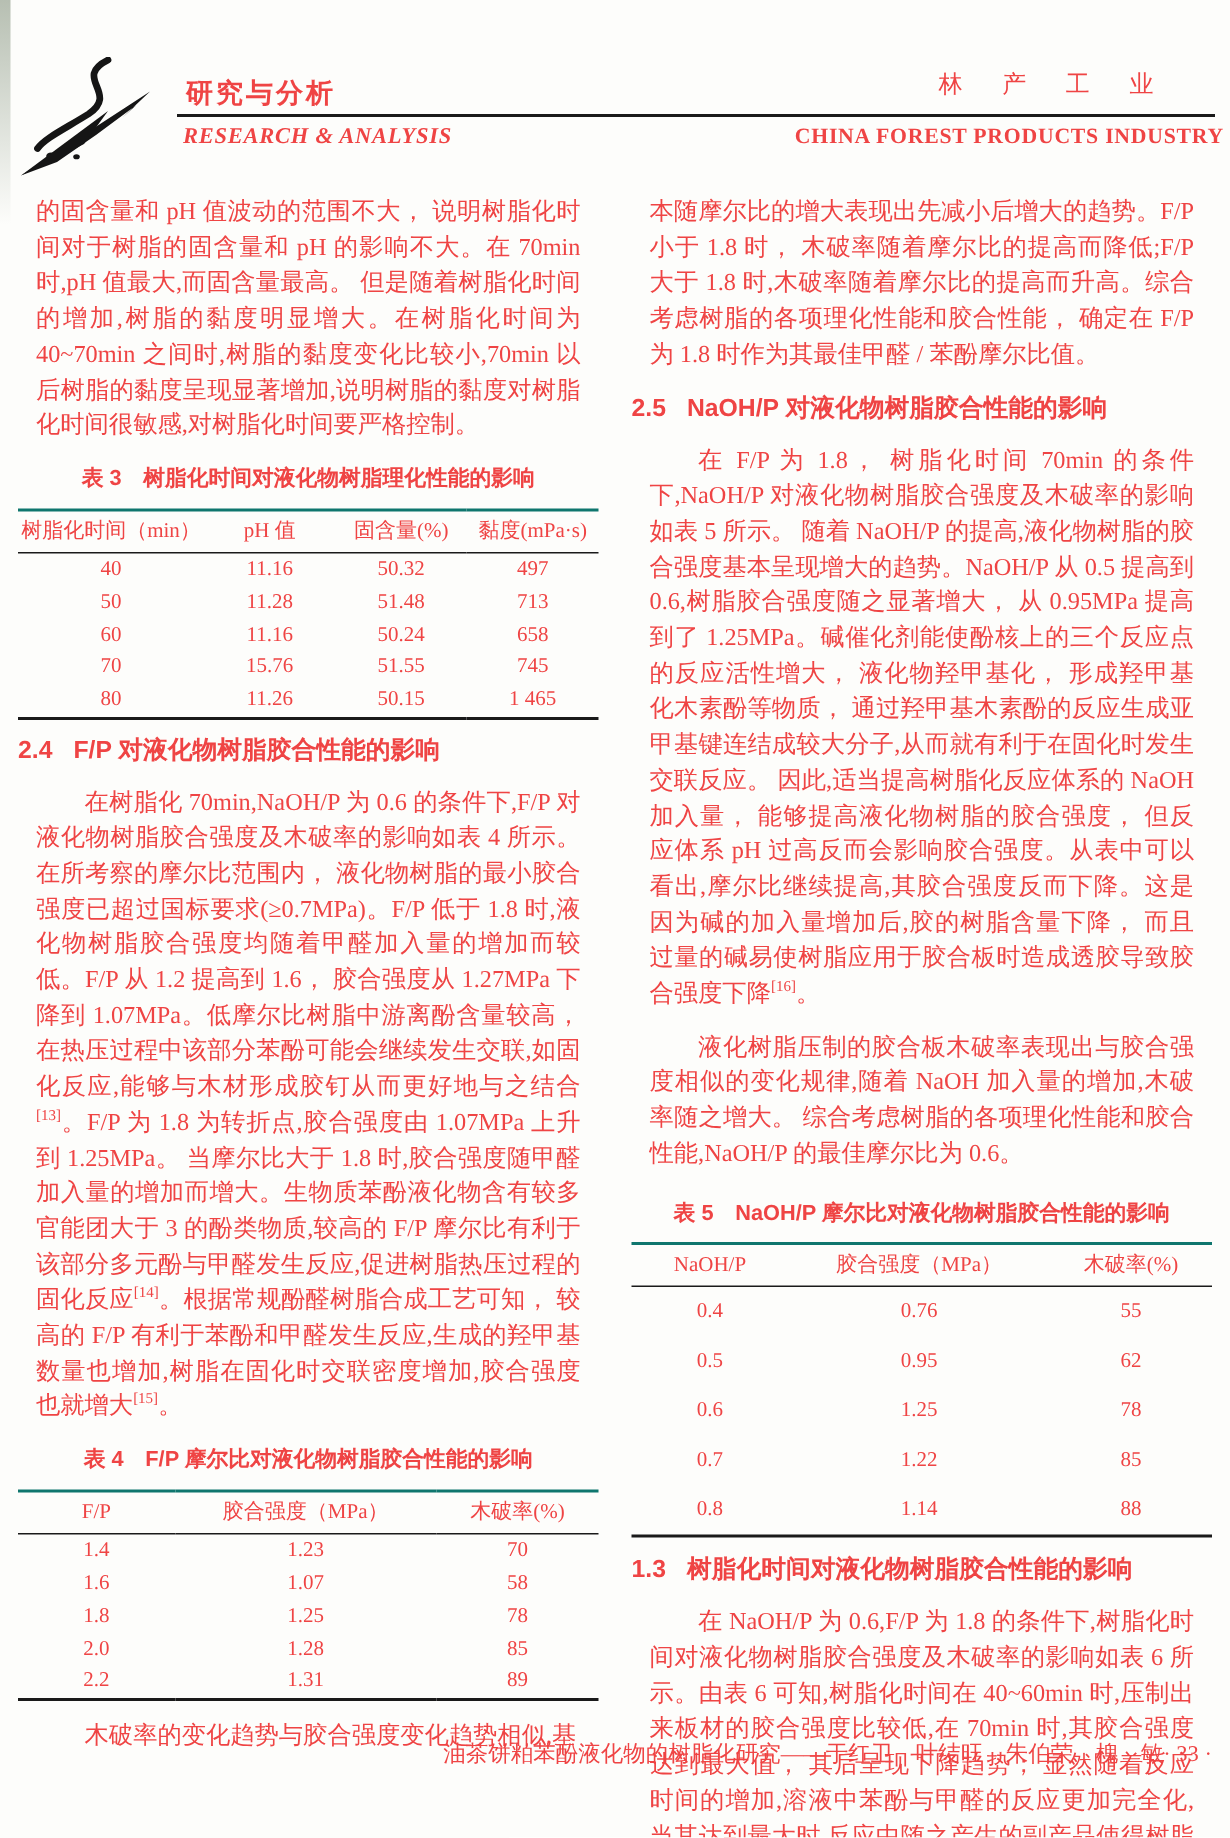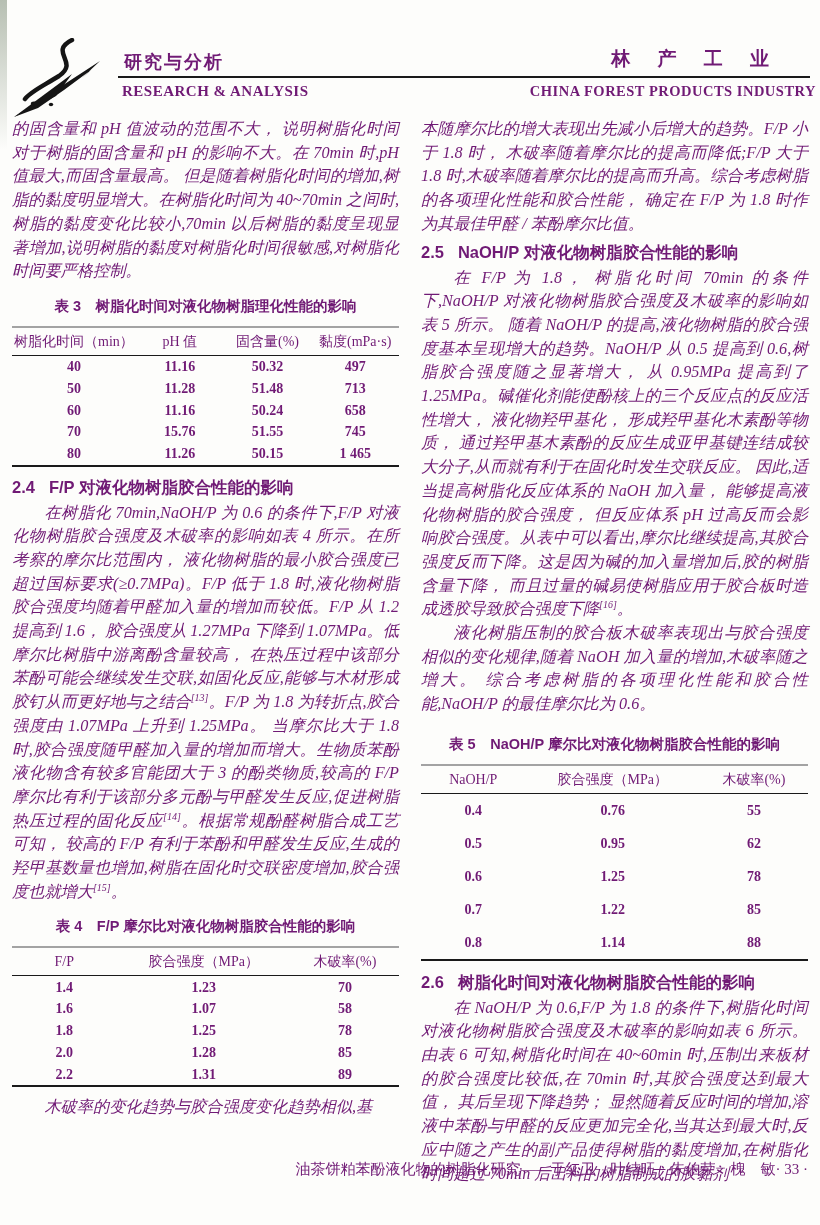--- a/index.html
+++ b/index.html
@@ -1,78 +1,78 @@
 <!DOCTYPE html>
 <html><head>
 <meta charset="utf-8">
 <style>
   html,body { margin:0; padding:0; background:#ffffff; }
   .page {
     position:relative; width:820px; height:1225px; overflow:hidden;
-    background:#fdfdfb; color:#701a75;
+    background:#fdfdfb; color:#ef4444;
     font-family:"Liberation Serif","DejaVu Serif",serif;
   }
   
   .smudge {
     position:absolute; left:0; top:0; width:7px; height:150px;
     background:linear-gradient(180deg, rgba(125,140,118,0.55), rgba(125,140,118,0));
     pointer-events:none;
   }
   
   .hdr { position:absolute; top:0; left:0; right:0; height:118px; }
   .logo { position:absolute; left:12px; top:38px; width:96px; height:80px; }
   .hdr-rule { position:absolute; left:118px; right:10px; top:76px; height:2px; background:#1a1a1a; }
   .sec-cn {
     position:absolute; left:124px; top:50px;
     font-family:"Liberation Sans","DejaVu Sans",sans-serif;
     font-weight:bold; font-size:18px; letter-spacing:2px;
   }
   .sec-en {
     position:absolute; left:122px; top:83px;
-    font-weight:bold; font-size:15px; letter-spacing:0.5px;
+    font-weight:bold; font-size:15px; letter-spacing:0.5px;font-style:italic;
   }
   .jour-cn {
     position:absolute; right:40px; top:46px;
     font-family:"Liberation Sans","DejaVu Sans",sans-serif;
-    font-weight:bold; font-size:19px; letter-spacing:11px;
+    font-weight:normal; font-size:16px; letter-spacing:11px;
   }
   .jour-en {
     position:absolute; right:4px; top:83px;
     font-weight:bold; font-size:14.5px; letter-spacing:0.5px;
   }
   
   .columns {
     position:absolute; top:118px; left:12px; right:12px;
     display:flex; gap:22px;
   }
   .col { flex:1; min-width:0; font-size:16.2px; line-height:23.7px; text-align:justify; }
-  .col p { margin:0;font-style:italic; }
+  .col p { margin:12px; }
   .ind { text-indent:2em; }
   .sec-head {
     margin:4px 0 3px; font-size:16.5px; line-height:23px;
     font-family:"Liberation Sans","DejaVu Sans",sans-serif; font-weight:bold;
   }
   .sec-head .sec-num { margin-right:14px; }
   sup.cite { font-size:10px; line-height:0; vertical-align:super; }
   
   .tbl-block { margin:11px 0 9px; }
   .tbl-caption {
     text-align:center; font-size:14.5px; margin-bottom:7px;
     font-family:"Liberation Sans","DejaVu Sans",sans-serif; font-weight:bold;
   }
   table.booktab {
     width:100%; border-collapse:collapse; table-layout:fixed;
     font-size:14px; line-height:15px;
-    border-top:2px solid #a3a3a3; border-bottom:2px solid #1a1a1a;
+    border-top:2px solid #0f766e; border-bottom:2px solid #1a1a1a;
   }
   table.booktab th {
     font-weight:normal; border-bottom:1.4px solid #1a1a1a;
     padding:6px 2px; text-align:center;
   }
-  table.booktab td { text-align:center; padding:3.4px 2px;font-weight:bold; }
+  table.booktab td { text-align:center; padding:3.4px 2px; }
   table.t5 td { padding:9px 2px; }
   table.c4 th:first-child, table.c4 td:first-child { width:31%; }
   table.c3 th:nth-child(1), table.c3 td:nth-child(1) { width:26%; }
   table.c3 th:nth-child(2), table.c3 td:nth-child(2) { width:44%; }
   
   .foot {
     position:absolute; left:12px; right:12px; top:1160px;
     display:flex; justify-content:flex-end; align-items:baseline;
     font-size:15px;
   }
@@ -250,21 +250,21 @@
               <tr>
                 <td>0.8</td>
                 <td>1.14</td>
                 <td>88</td>
               </tr>
             </tbody>
         </table>
       </div>
 
       <h3 class="sec-head" style="margin-top:10px;">
-        <span class="sec-num">2.6</span><span>树脂化时间对液化物树脂胶合性能的影响</span>
+        <span class="sec-num">1.3</span><span>树脂化时间对液化物树脂胶合性能的影响</span>
       </h3>
 
       <p class="ind">在 NaOH/P 为 0.6,F/P 为 1.8 的条件下,树脂化时间对液化物树脂胶合强度及木破率的影响如表 6 所示。由表 6 可知,树脂化时间在 40~60min 时,压制出来板材的胶合强度比较低,在 70min 时,其胶合强度达到最大值， 其后呈现下降趋势； 显然随着反应时间的增加,溶液中苯酚与甲醛的反应更加完全化,当其达到最大时,反应中随之产生的副产品使得树脂的黏度增加,在树脂化时间超过 70min 后出料的树脂制成的胶黏剂</p>
     </section>
   </div>
 
   <div class="foot">
     <div>油茶饼粕苯酚液化物的树脂化研究——于红卫　叶结旺　朱伯荣　槐　敏</div>
     <div>· 33 ·</div>
   </div>

